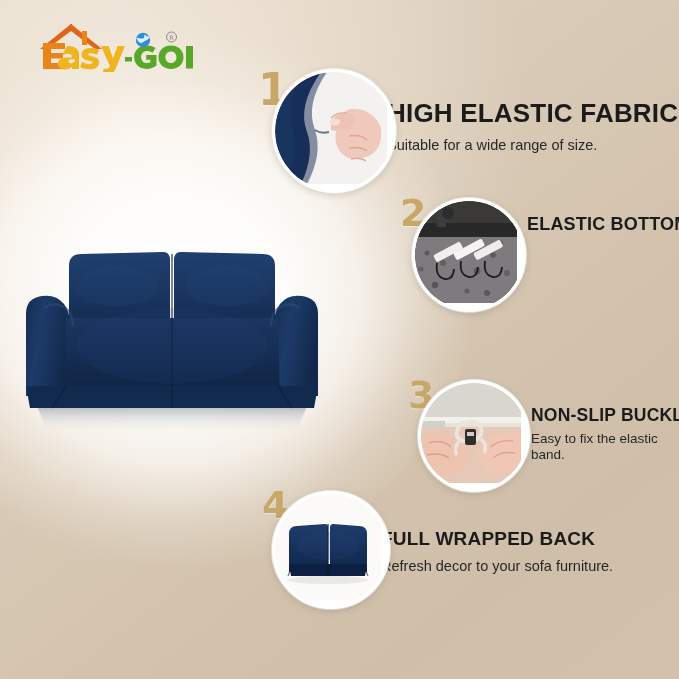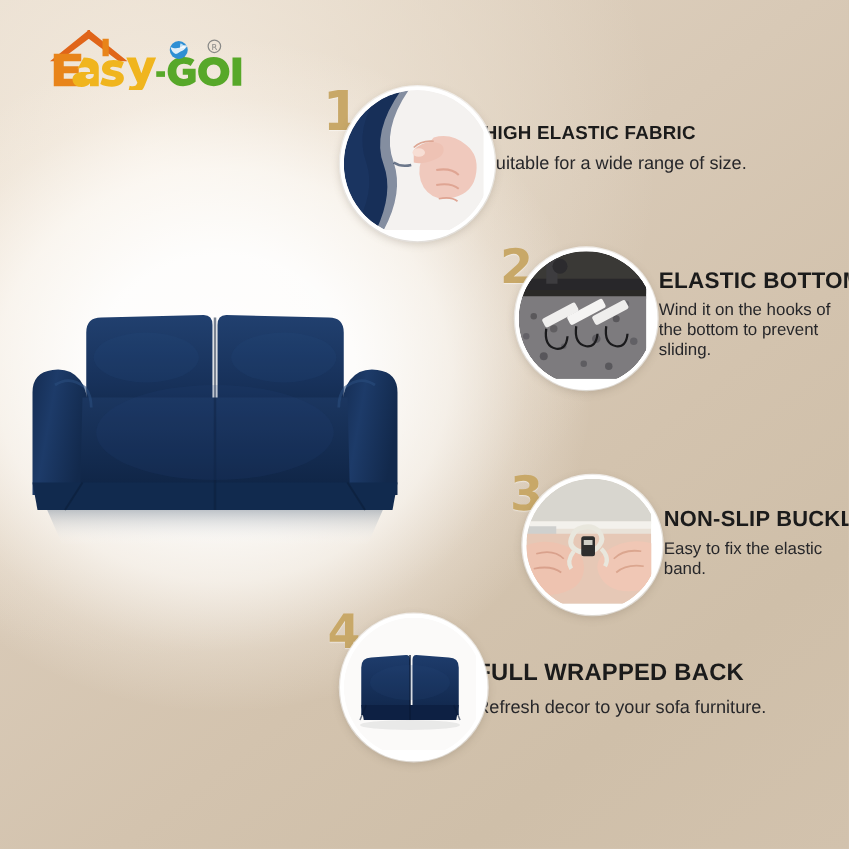--- a/index.html
+++ b/index.html
@@ -55,21 +55,21 @@
   .sub{
     font-family:"Liberation Sans", sans-serif;
     font-weight:400;color:#27272a;
   }
 
   
   #f1{left:252px;top:62px;width:420px;height:140px;}
   #f1 .num{left:6px;top:6px;font-size:44px;}
   #f1 .circle{left:20px;top:7px;width:118px;height:118px;}
   #f1 .txt{left:135px;top:36px;}
-  #f1 .ttl{font-size:15px;}
+  #f1 .ttl{font-size:26px;}
   #f1 .sub{font-size:14.5px;margin-top:8px;}
 
   
   #f2{left:396px;top:192px;width:290px;height:135px;}
   #f2 .num{left:4px;top:2px;font-size:38px;}
   #f2 .circle{left:16px;top:6px;width:108px;height:108px;}
   #f2 .txt{left:131px;top:22px;}
   #f2 .ttl{font-size:18px;}
   #f2 .sub{font-size:13.5px;line-height:1.18;margin-top:5px;width:152px;}
 
@@ -263,21 +263,20 @@
           <g fill="none" stroke="#1a1a1c" stroke-width="1.8">
             <path d="M22 62 q-2 14 8 16 q8 1 9 -10"></path>
             <path d="M46 60 q-2 14 8 16 q8 1 9 -10"></path>
             <path d="M70 60 q-2 14 8 16 q8 1 9 -10"></path>
           </g>
         </svg>
       </div>
     </div>
     <div class="txt">
       <div class="ttl">ELASTIC BOTTOM</div>
-      <div class="sub">Wind it on the hooks of the bottom to prevent sliding.</div>
     </div>
   </div>
 
   <div class="feature" id="f3">
     <span class="num">3</span>
     <div class="circle">
       <div class="inner">
         <svg width="100" height="100" viewBox="0 0 100 100">
           <rect width="100" height="100" fill="#e9e2d8"></rect>
           <path d="M0 0 H100 V36 Q50 44 0 34 Z" fill="#d8d6cf"></path>

